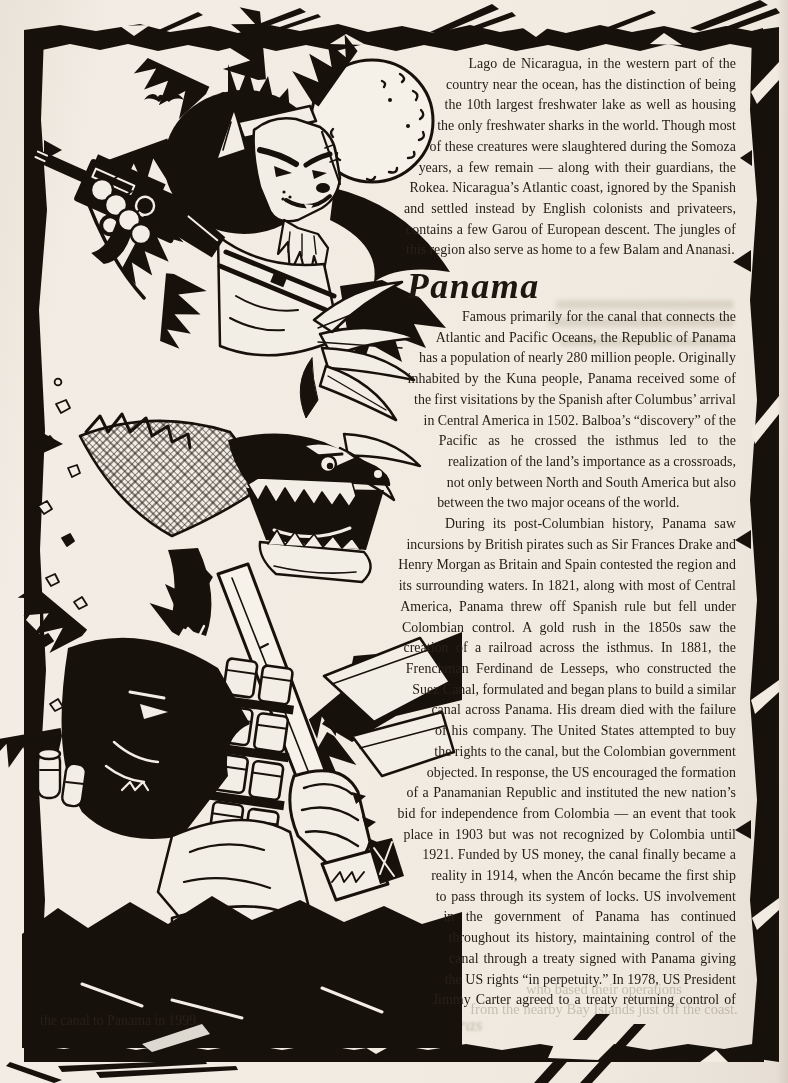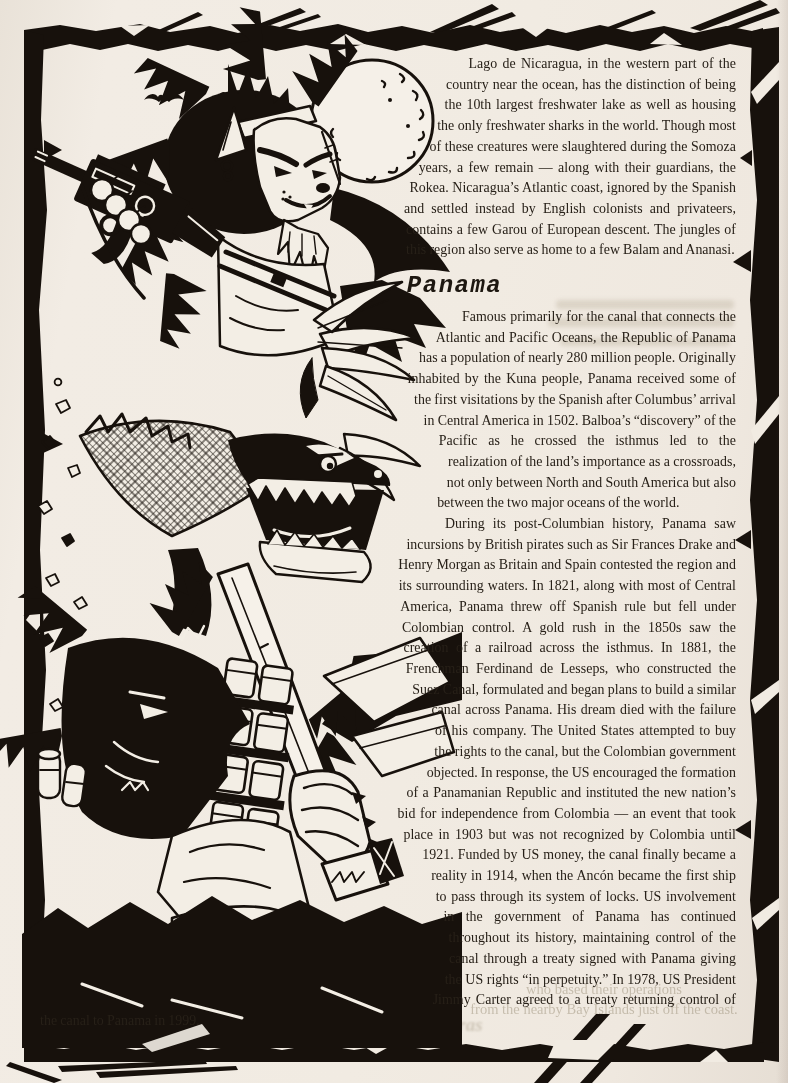--- a/index.html
+++ b/index.html
@@ -16,22 +16,22 @@
     color:#272018;font-size:13.9px;line-height:20.7px;text-align:justify;
     letter-spacing:.05px;word-spacing:-.4px;
   }
   .art-float{
     float:left;width:432px;height:952px;shape-margin:6px;
     shape-outside:polygon(0px 0px,385px 0px,396px 14px,400px 34px,396px 52px,388px 66px,383px 84px,372px 103px,363px 124px,357px 148px,356px 170px,360px 186px,355px 204px,351px 226px,349px 250px,383px 258px,391px 270px,376px 288px,363px 308px,358px 330px,366px 352px,374px 374px,388px 394px,402px 412px,398px 430px,380px 448px,372px 462px,357px 484px,350px 508px,352px 534px,354px 560px,356px 586px,358px 612px,361px 636px,369px 654px,385px 666px,389px 684px,385px 702px,367px 718px,353px 738px,350px 762px,353px 786px,363px 802px,377px 815px,385px 832px,388px 850px,394px 866px,400px 882px,403px 898px,401px 910px,395px 920px,387px 934px,383px 952px,0px 952px);
   }
   .content p{margin:0;}
   .content p.para{text-indent:25px;}
   .heading{
-    font-style:italic;font-weight:bold;font-size:24px;line-height:32px;
-    margin:9px 0 5px 0;letter-spacing:1.5px;color:#1d1710;text-align:left;font-family:Liberation Mono, monospace;
+    font-style:italic;font-weight:bold;font-size:36px;line-height:32px;
+    margin:9px 0 5px 0;letter-spacing:1.5px;color:#1d1710;text-align:left;
   }
   .ital{}
   
   .ghost{position:absolute;color:#8d8168;font-family:"Liberation Serif",serif;}
   .ghost-smudge{position:absolute;background:rgba(141,127,96,.20);border-radius:4px;filter:blur(2px);z-index:2;}
   #ghost-top-a{left:556px;top:300px;width:178px;height:9px;}
   #ghost-top-b{left:548px;top:318px;width:186px;height:9px;}
   #ghost-mid-a{left:560px;top:338px;width:170px;height:8px;}
   .ghost-lines{z-index:2;font-size:14.5px;line-height:20px;opacity:.42;filter:blur(.5px);text-align:center;}
   #ghost-bottom{left:470px;top:979px;width:268px;}

